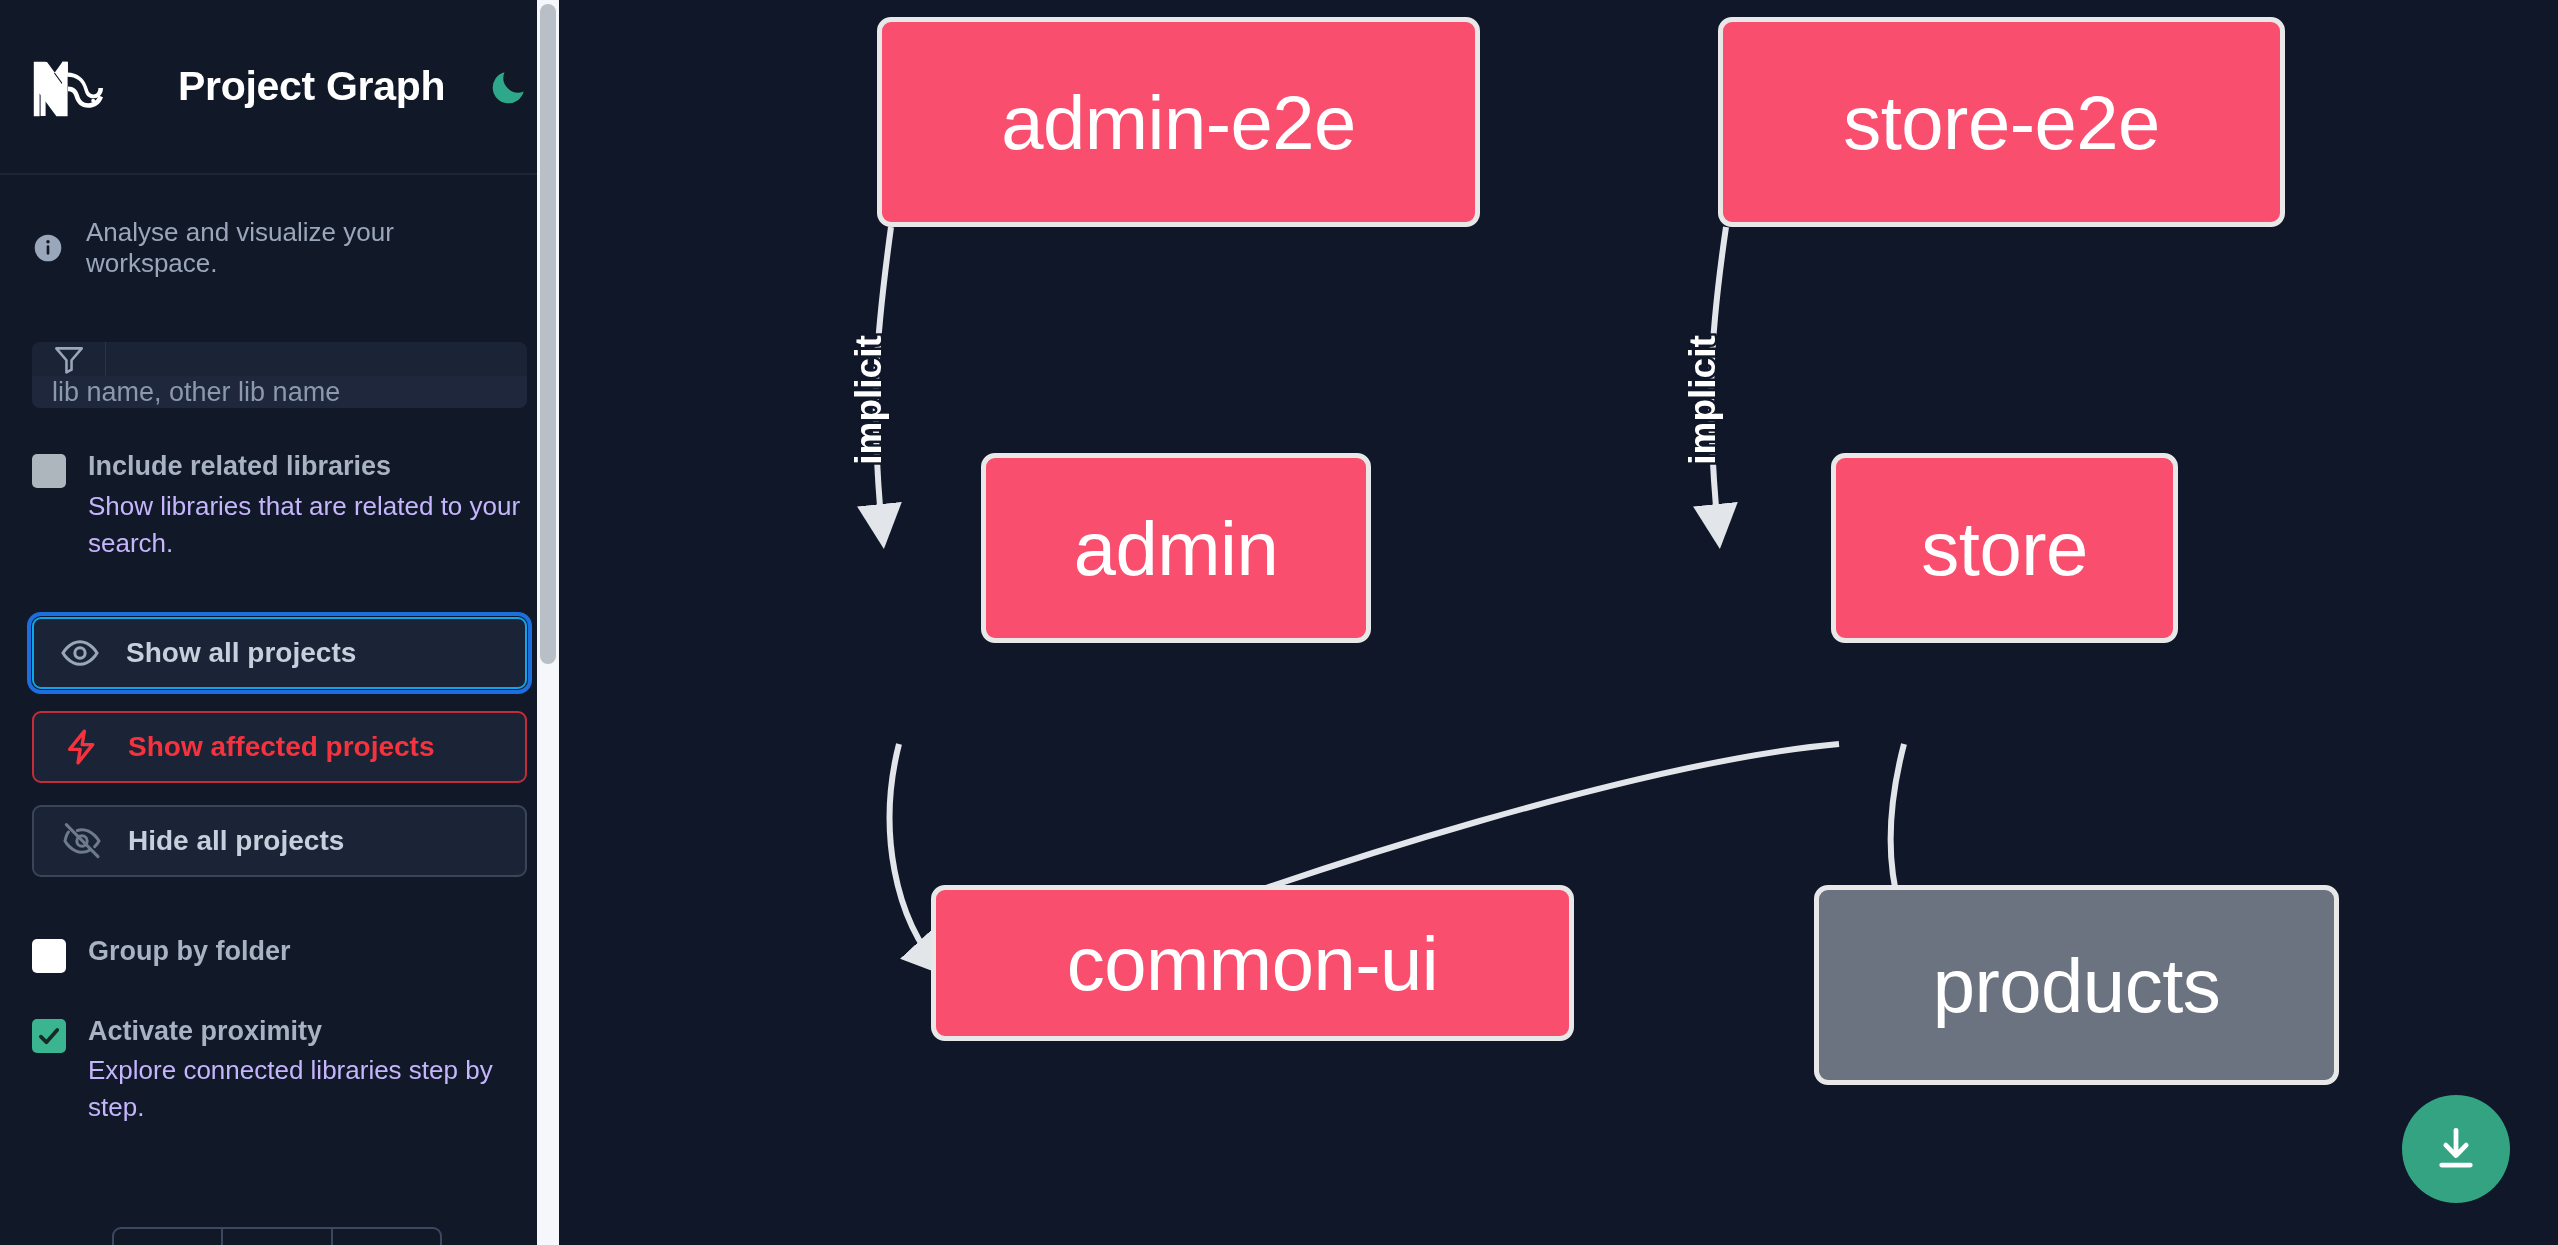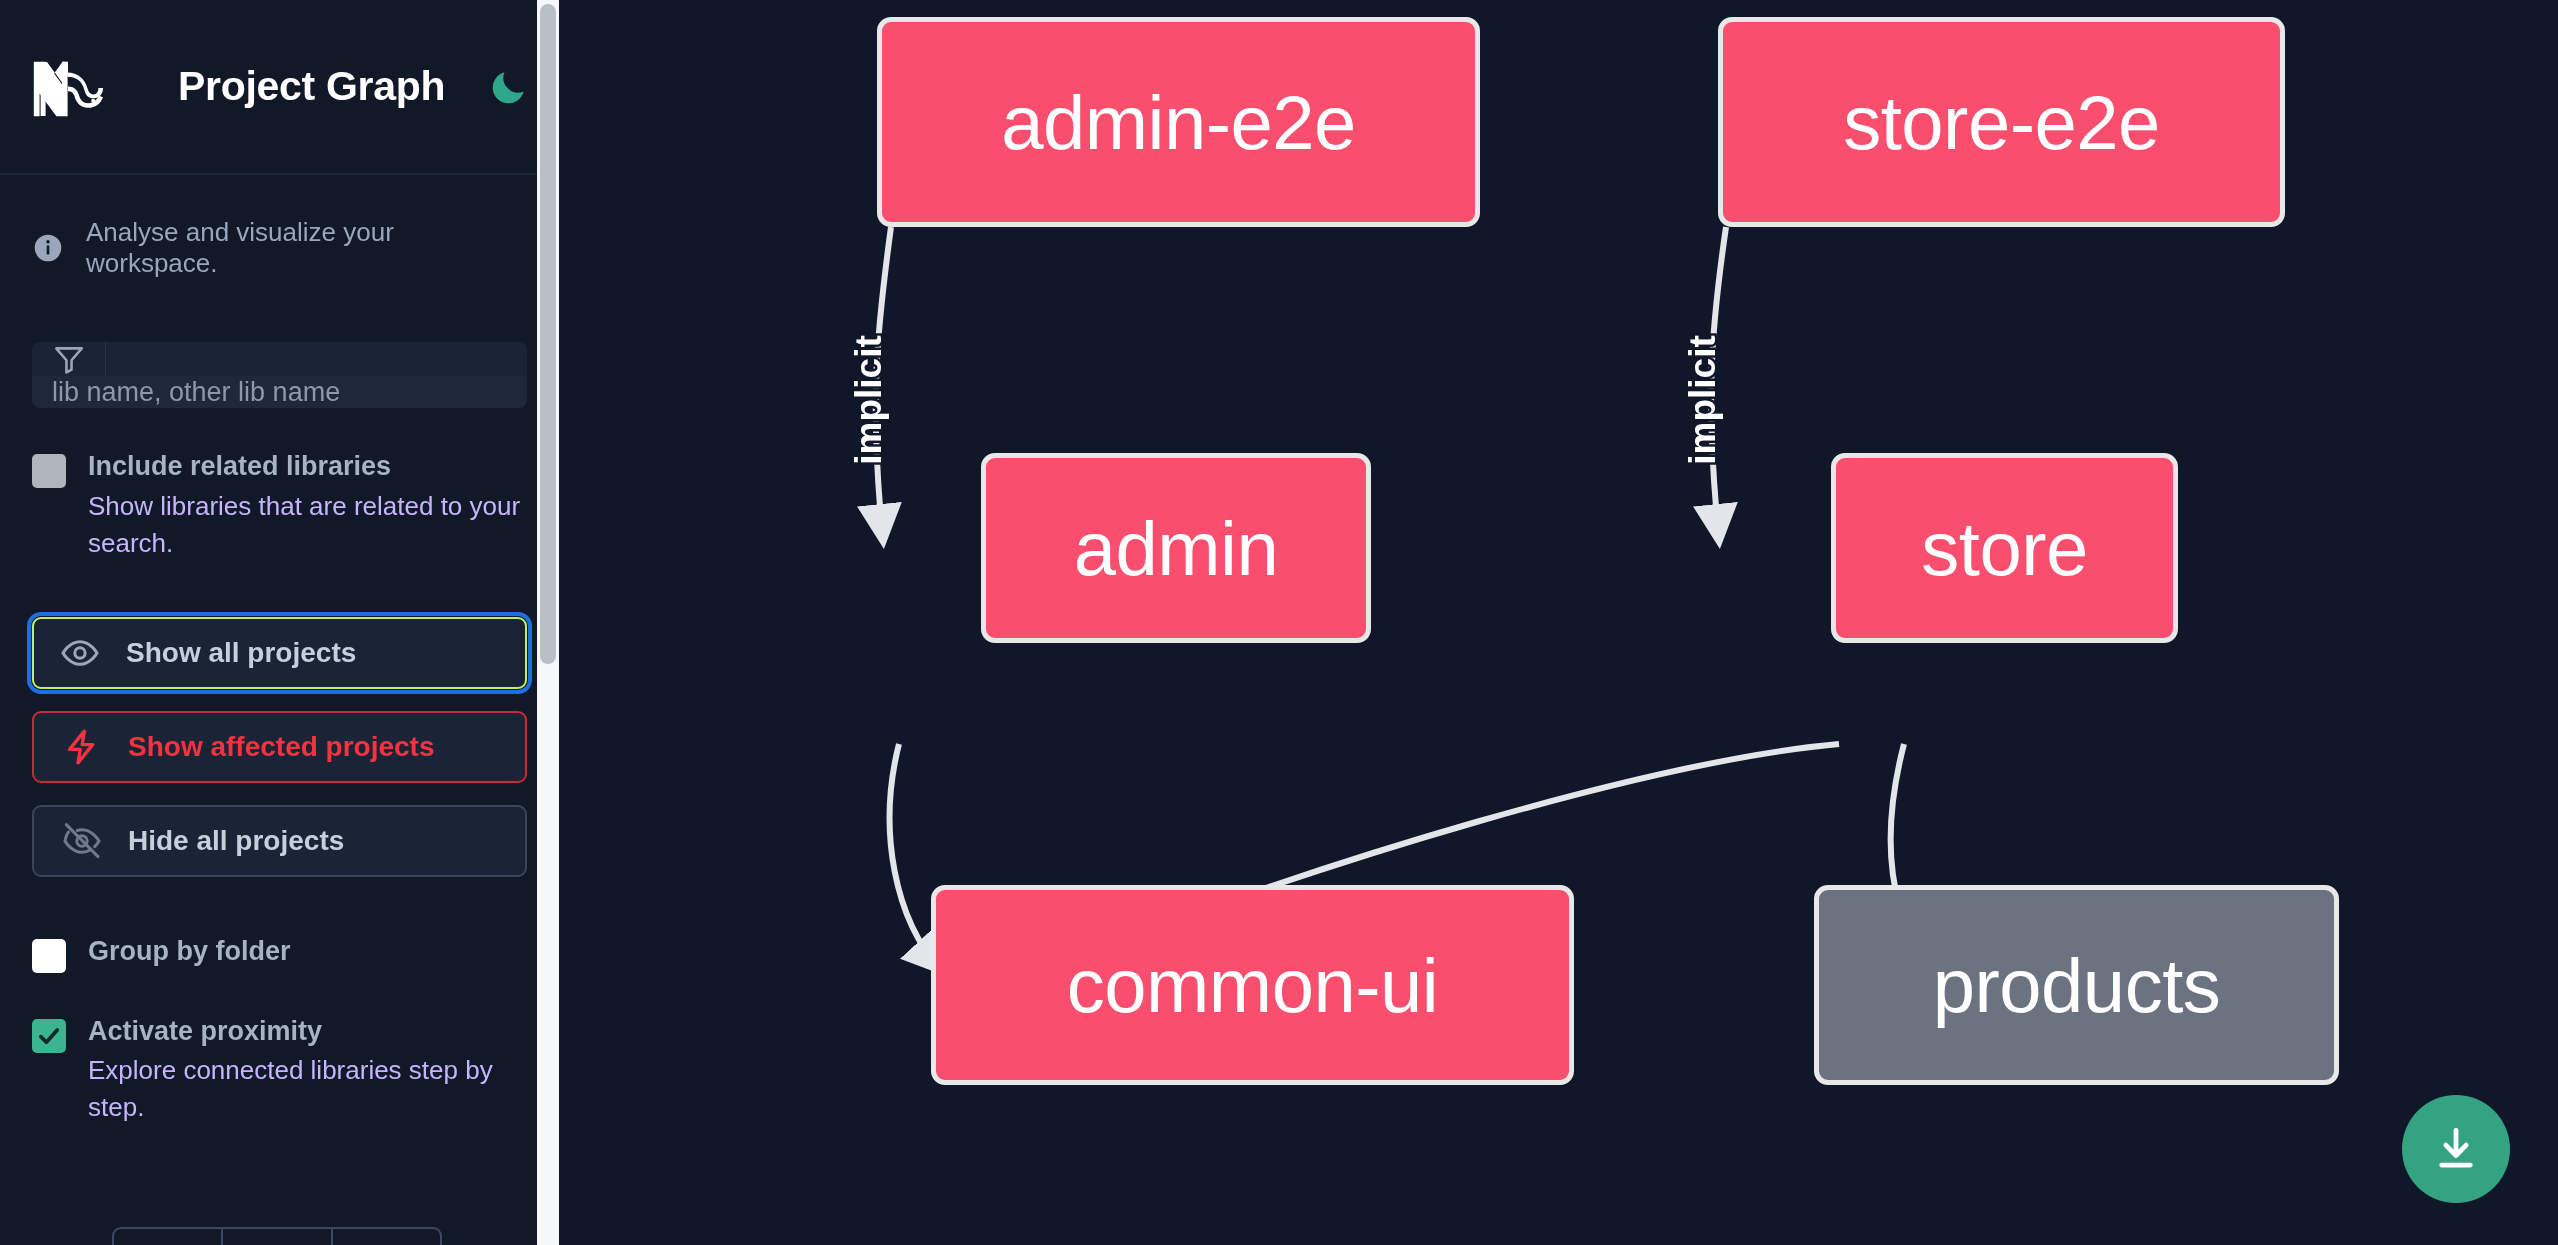--- a/index.html
+++ b/index.html
@@ -74,21 +74,21 @@
   .check-desc  { font-size: 26px; color: #c4b5fd; line-height: 1.42; margin-top: 4px; max-width: 460px; }
 
   .btn-group { margin: 55px 32px 0 32px; display: flex; flex-direction: column; gap: 22px; }
   .gbtn {
     height: 72px; border-radius: 9px;
     display: flex; align-items: center; padding-left: 28px;
     background: #1B2436; cursor: pointer;
   }
   .gbtn .bicon { width: 40px; height: 40px; flex: 0 0 40px; }
   .gbtn .blabel { font-size: 28px; font-weight: 700; margin-left: 26px; }
-  .gbtn.primary   { border: 2px solid #bef264; outline: 4px solid #1D6FE0; outline-offset: 1px; padding-left: 26px; }
+  .gbtn.primary   { border: 2px solid #0ea5e9; outline: 4px solid #1D6FE0; outline-offset: 1px; padding-left: 26px; }
   .gbtn.primary .blabel  { color: #C6CFDC; }
   .gbtn.affected  { border: 2px solid #C62B38; }
   .gbtn.affected .blabel { color: #F5333F; }
   .gbtn.hideall   { border: 2px solid #394559; }
   .gbtn.hideall .blabel  { color: #C6CFDC; }
 
   .seg-control {
     position: absolute; left: 112px; bottom: -46px;
     width: 330px; height: 64px;
     display: flex; border: 2px solid #3C4860; border-radius: 9px; overflow: hidden;
@@ -273,21 +273,21 @@
     </div>
     <div class="node pink" style="left:1159px; top:17px; width:567px; height:210px;">
       <span>store-e2e</span>
     </div>
     <div class="node pink" style="left:422px; top:453px; width:390px; height:190px;">
       <span>admin</span>
     </div>
     <div class="node pink" style="left:1272px; top:453px; width:347px; height:190px;">
       <span>store</span>
     </div>
-    <div class="node pink" style="left:372px; top:885px; width:643px; height:200px;">
+    <div class="node pink" style="left:372px; top:885px; width:643px; height:156px;">
       <span>common-ui</span>
     </div>
     <div class="node gray" style="left:1255px; top:885px; width:525px; height:200px;">
       <span>products</span>
     </div>
 
     <div class="fab">
       <svg viewBox="0 0 24 24" width="52" height="52" fill="none" stroke="#FFFFFF" stroke-width="2.2" stroke-linecap="round" stroke-linejoin="round">
         <line x1="12" y1="3.4" x2="12" y2="14.6"></line>
         <path d="M7.3 10.2 12 15 16.7 10.2"></path>

